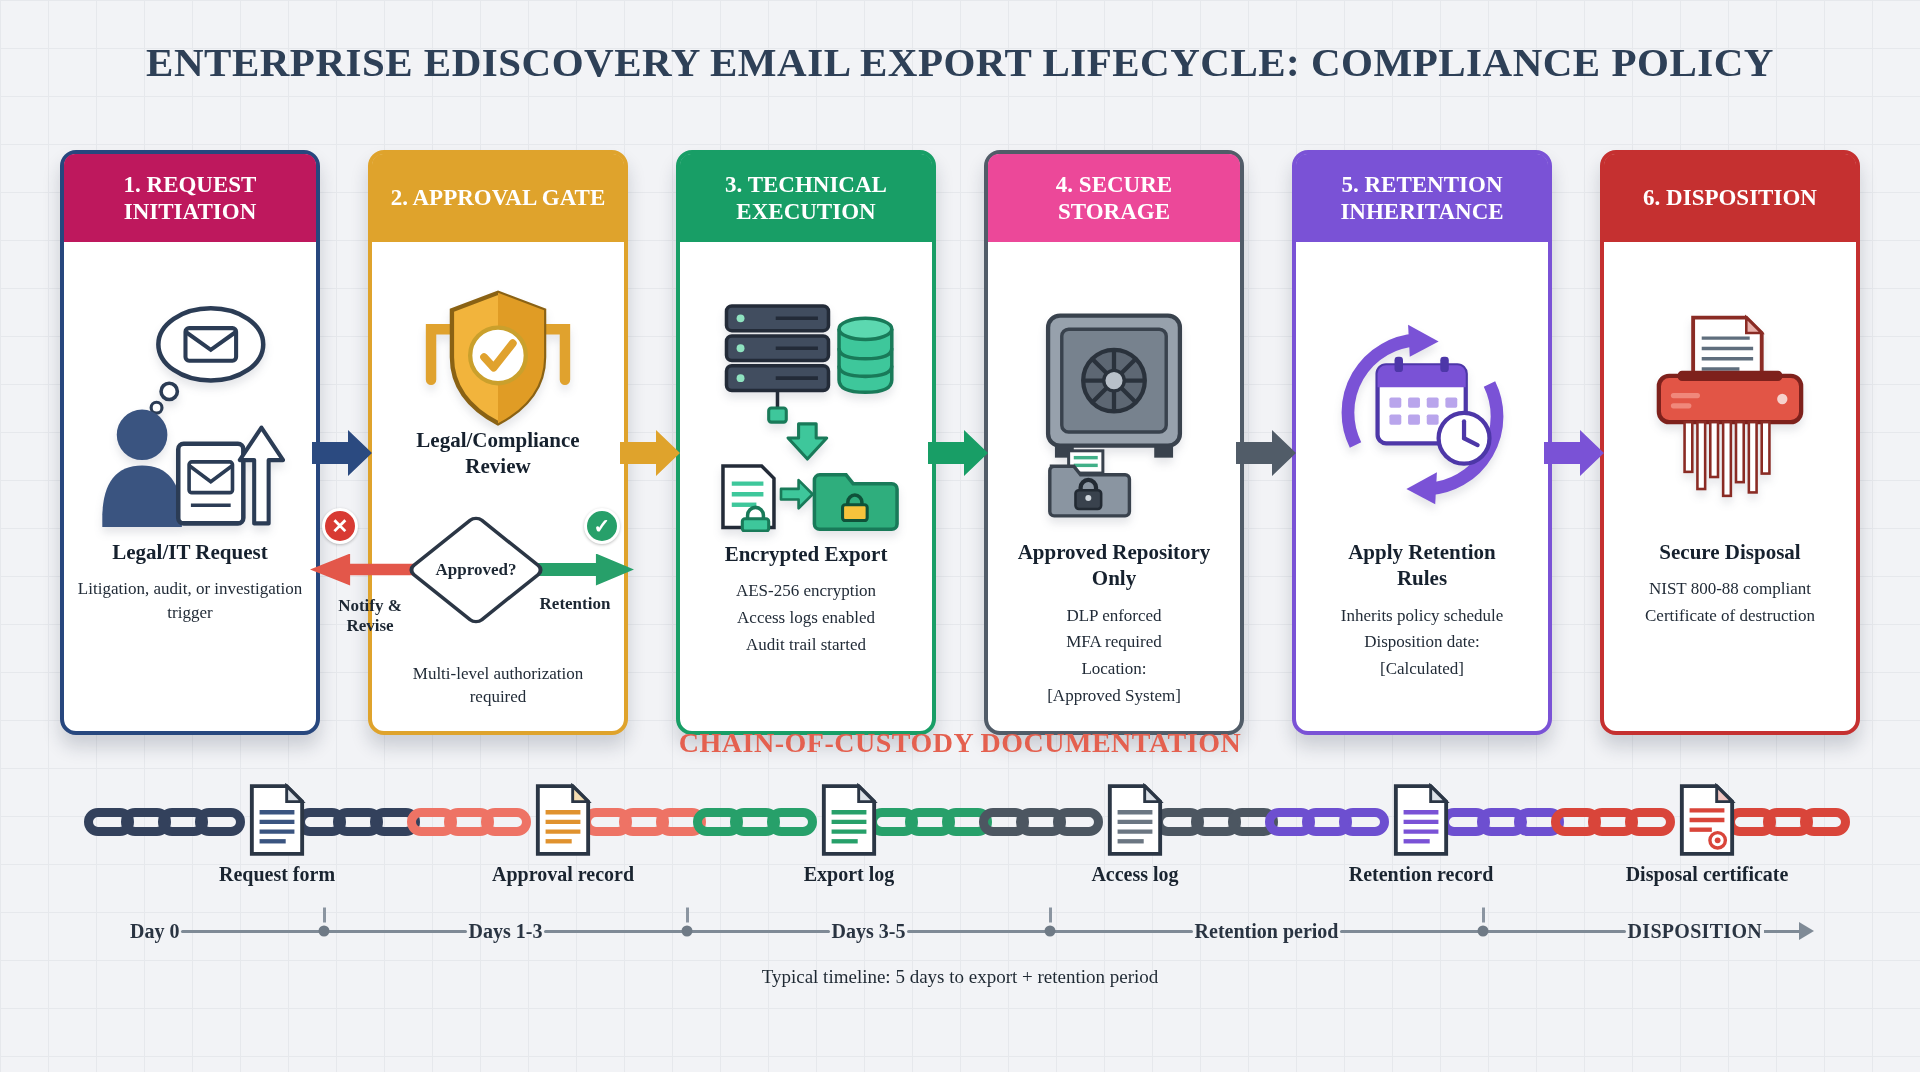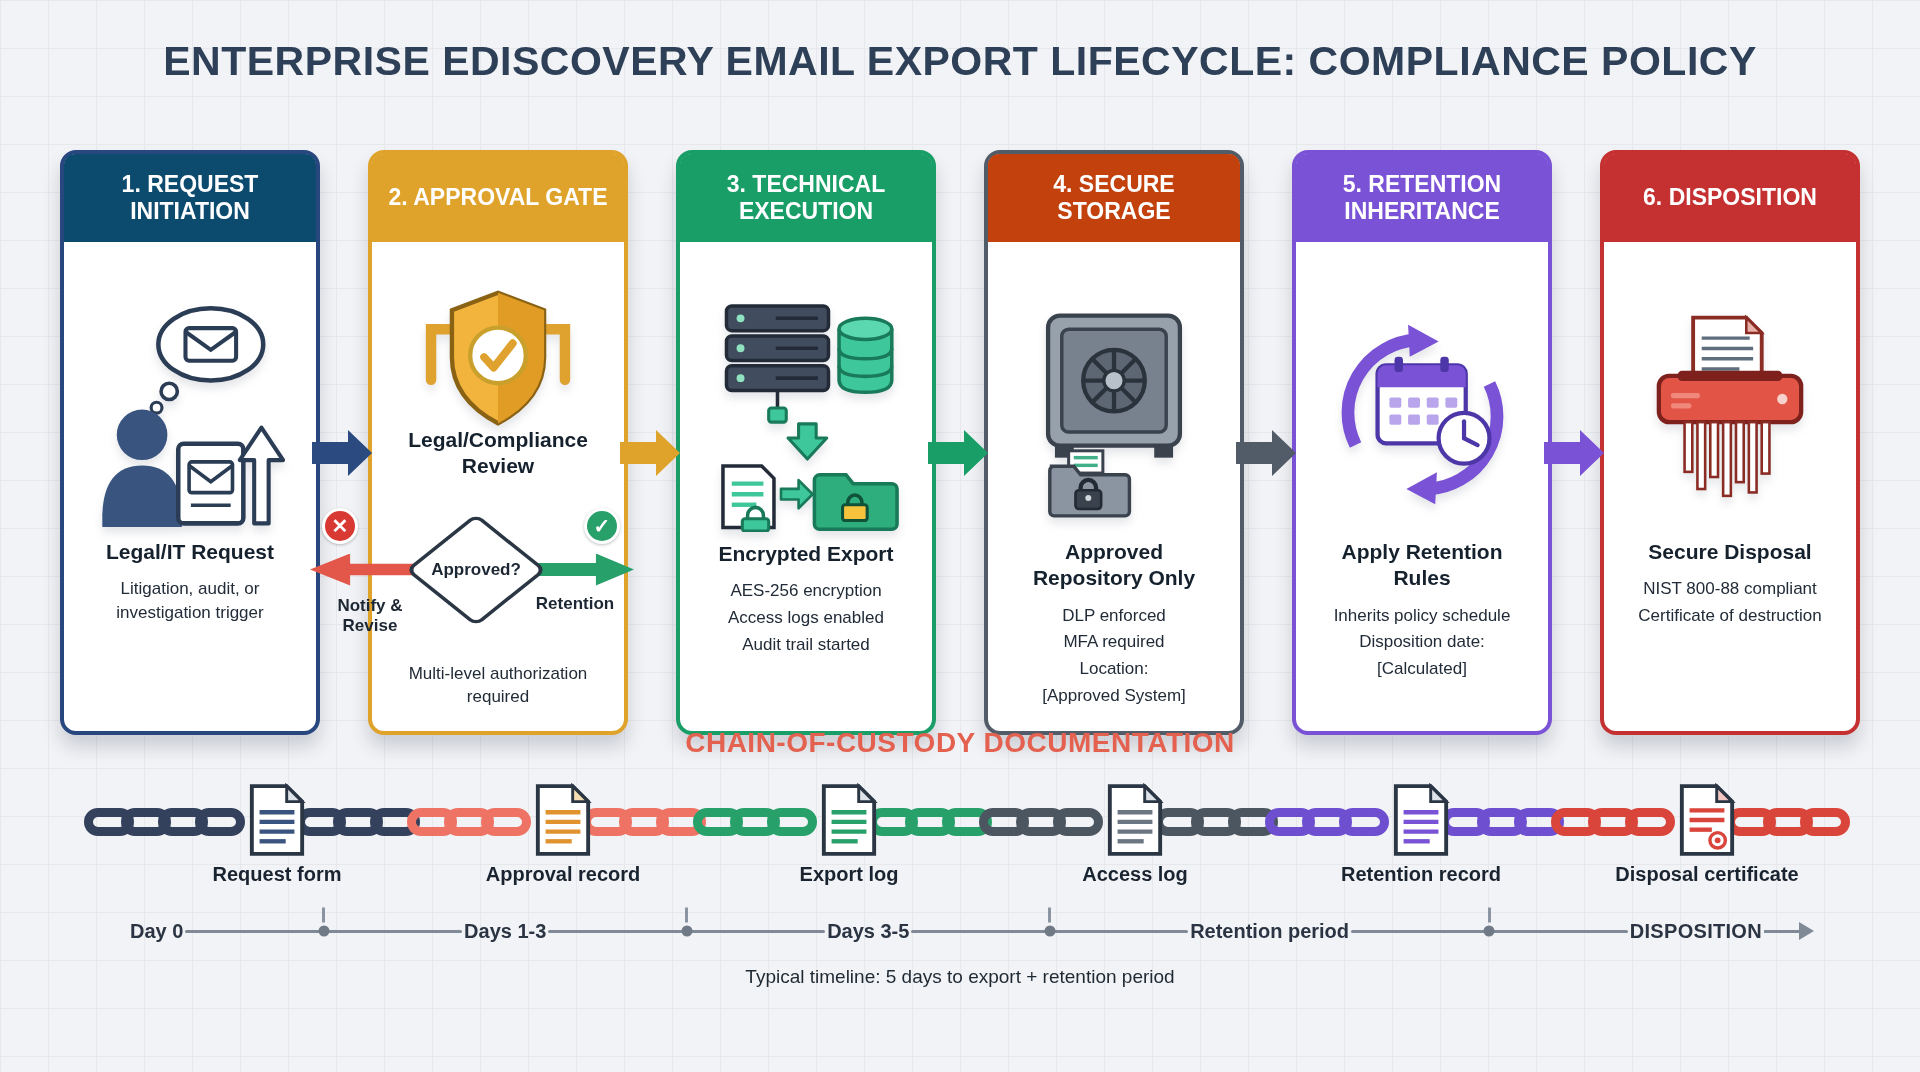--- a/index.html
+++ b/index.html
@@ -1,21 +1,21 @@
 <!DOCTYPE html>
 <html><head>
 <meta charset="utf-8">
 <style>
   * { box-sizing: border-box; margin: 0; padding: 0; }
   html,body { background:#e9ebef; }
   .canvas {
     position: relative;
     width: 1920px; height: 1072px;
     overflow: hidden;
-    font-family: Liberation Sans, sans-serif;
+    font-family: Liberation Serif, serif;
     background:
       linear-gradient(#e6e8ec 1px, transparent 1px),
       linear-gradient(90deg, #e6e8ec 1px, transparent 1px),
       #f2f3f6;
     background-size: 48px 48px, 48px 48px, auto;
     color:#1c2733;
   }
   .title {
     position:absolute; top:38px; left:0; right:0;
     text-align:center;
@@ -34,24 +34,24 @@
     text-align:center; padding:0 14px;
     border-radius:11px 11px 0 0;
   }
   .head-text { color:#fff; font-size:23px; font-weight:800; line-height:1.18; }
   .card-body { padding-top:10px; text-align:center;margin-top:37px; }
   .icon-area { height:250px; display:flex; align-items:center; justify-content:center; }
   .icon-area svg { filter: drop-shadow(0 6px 4px rgba(40,50,70,.12)); }
   .heading { font-size:21px; font-weight:700; color:#16212e; line-height:1.25; padding:0 26px; margin-bottom:12px; }
   .line { font-size:17px; line-height:1.4; color:#222c38; padding:0 12px; margin-bottom:3px; }
 
-  .c1 { left:60px;  border-color:#27477e; } .c1 .card-head{ background:#0c4a6e;justify-content:flex-end; }
+  .c1 { left:60px;  border-color:#27477e; } .c1 .card-head{ background:#be185d;justify-content:flex-end; }
   .c2 { left:368px; border-color:#dfa32c; } .c2 .card-head{ background:#dfa32c; }
   .c3 { left:676px; border-color:#189e66; } .c3 .card-head{ background:#189e66; }
-  .c4 { left:984px; border-color:#515c68; } .c4 .card-head{ background:#c2410c; }
+  .c4 { left:984px; border-color:#515c68; } .c4 .card-head{ background:#ec4899; }
   .c5 { left:1292px;border-color:#7a52d6; } .c5 .card-head{ background:#7a52d6; }
   .c6 { left:1600px;border-color:#c53030; } .c6 .card-head{ background:#c53030; }
 
   .c2 .icon-area { height:138px; }
   .c3 .icon-area { height:252px; }
 
   
   .flow {
     position:absolute; top:430px; width:60px; height:46px;
     clip-path:polygon(0 26%,60% 26%,60% 0,100% 50%,60% 100%,60% 74%,0 74%);

